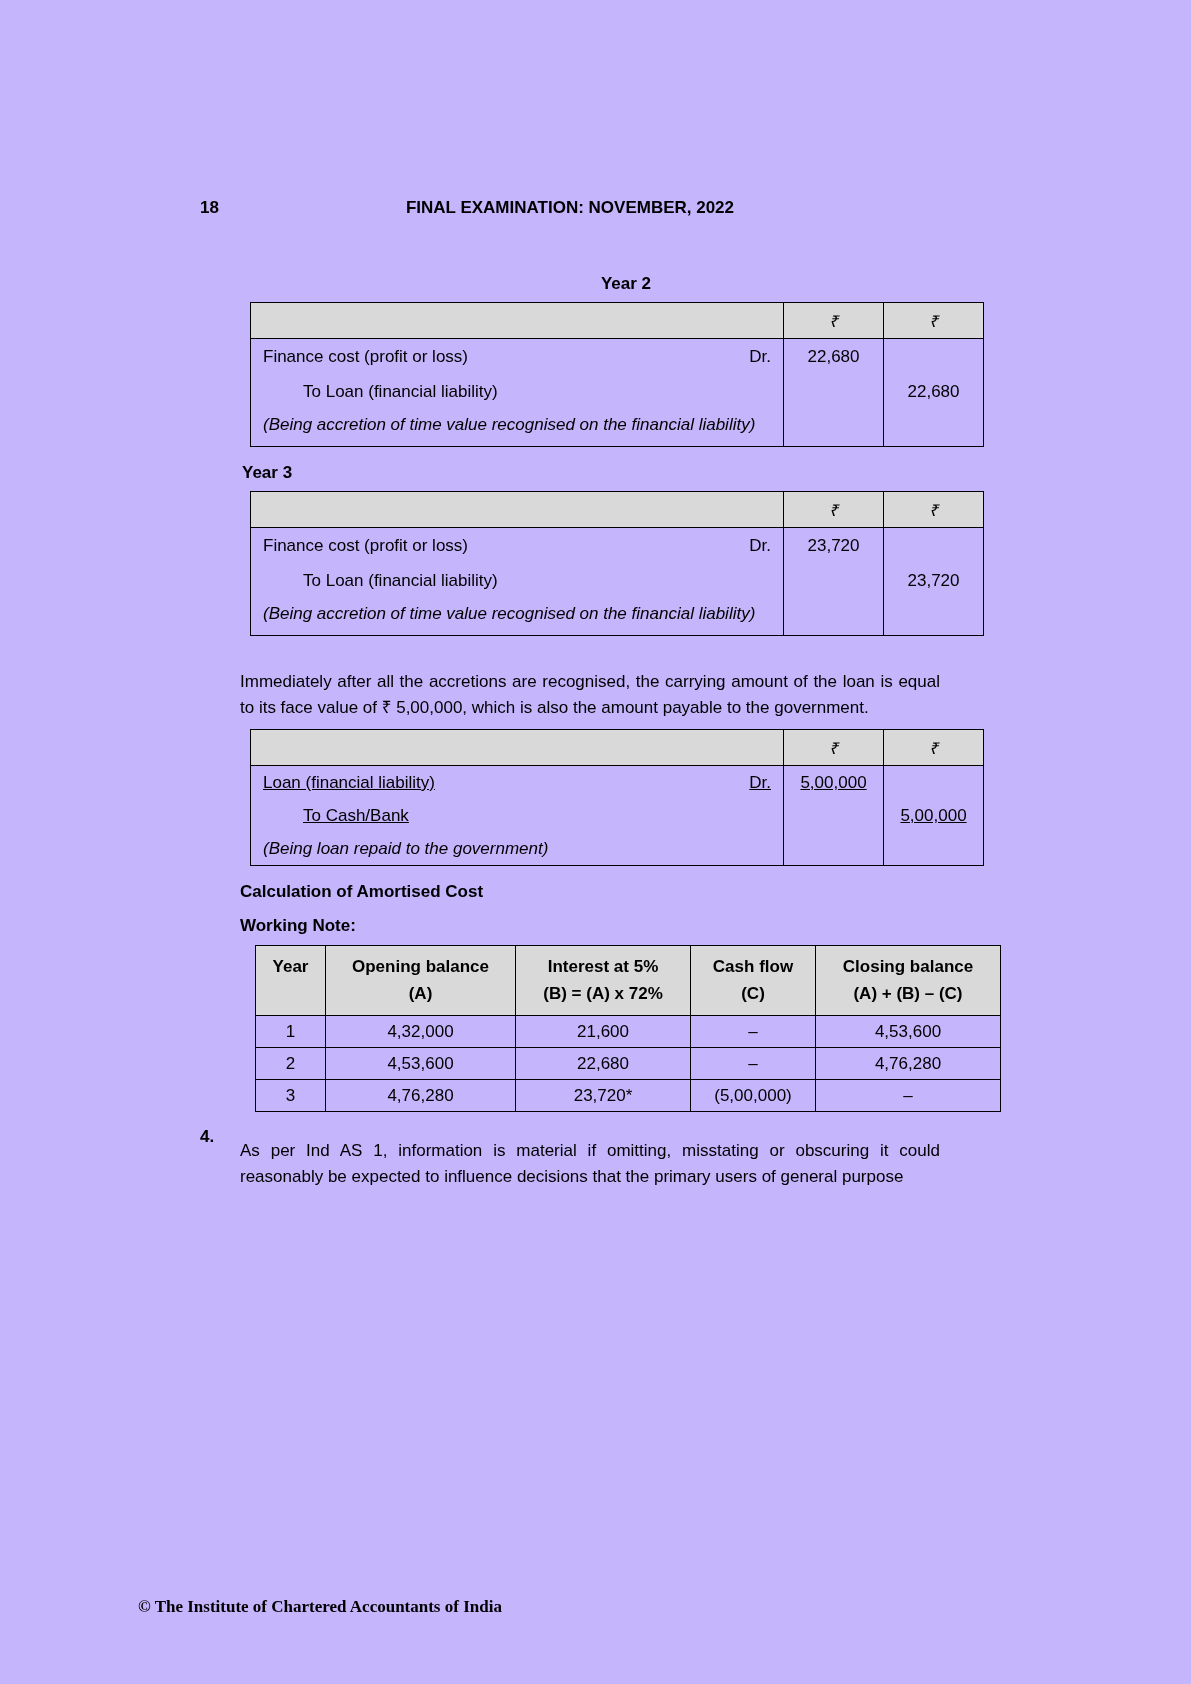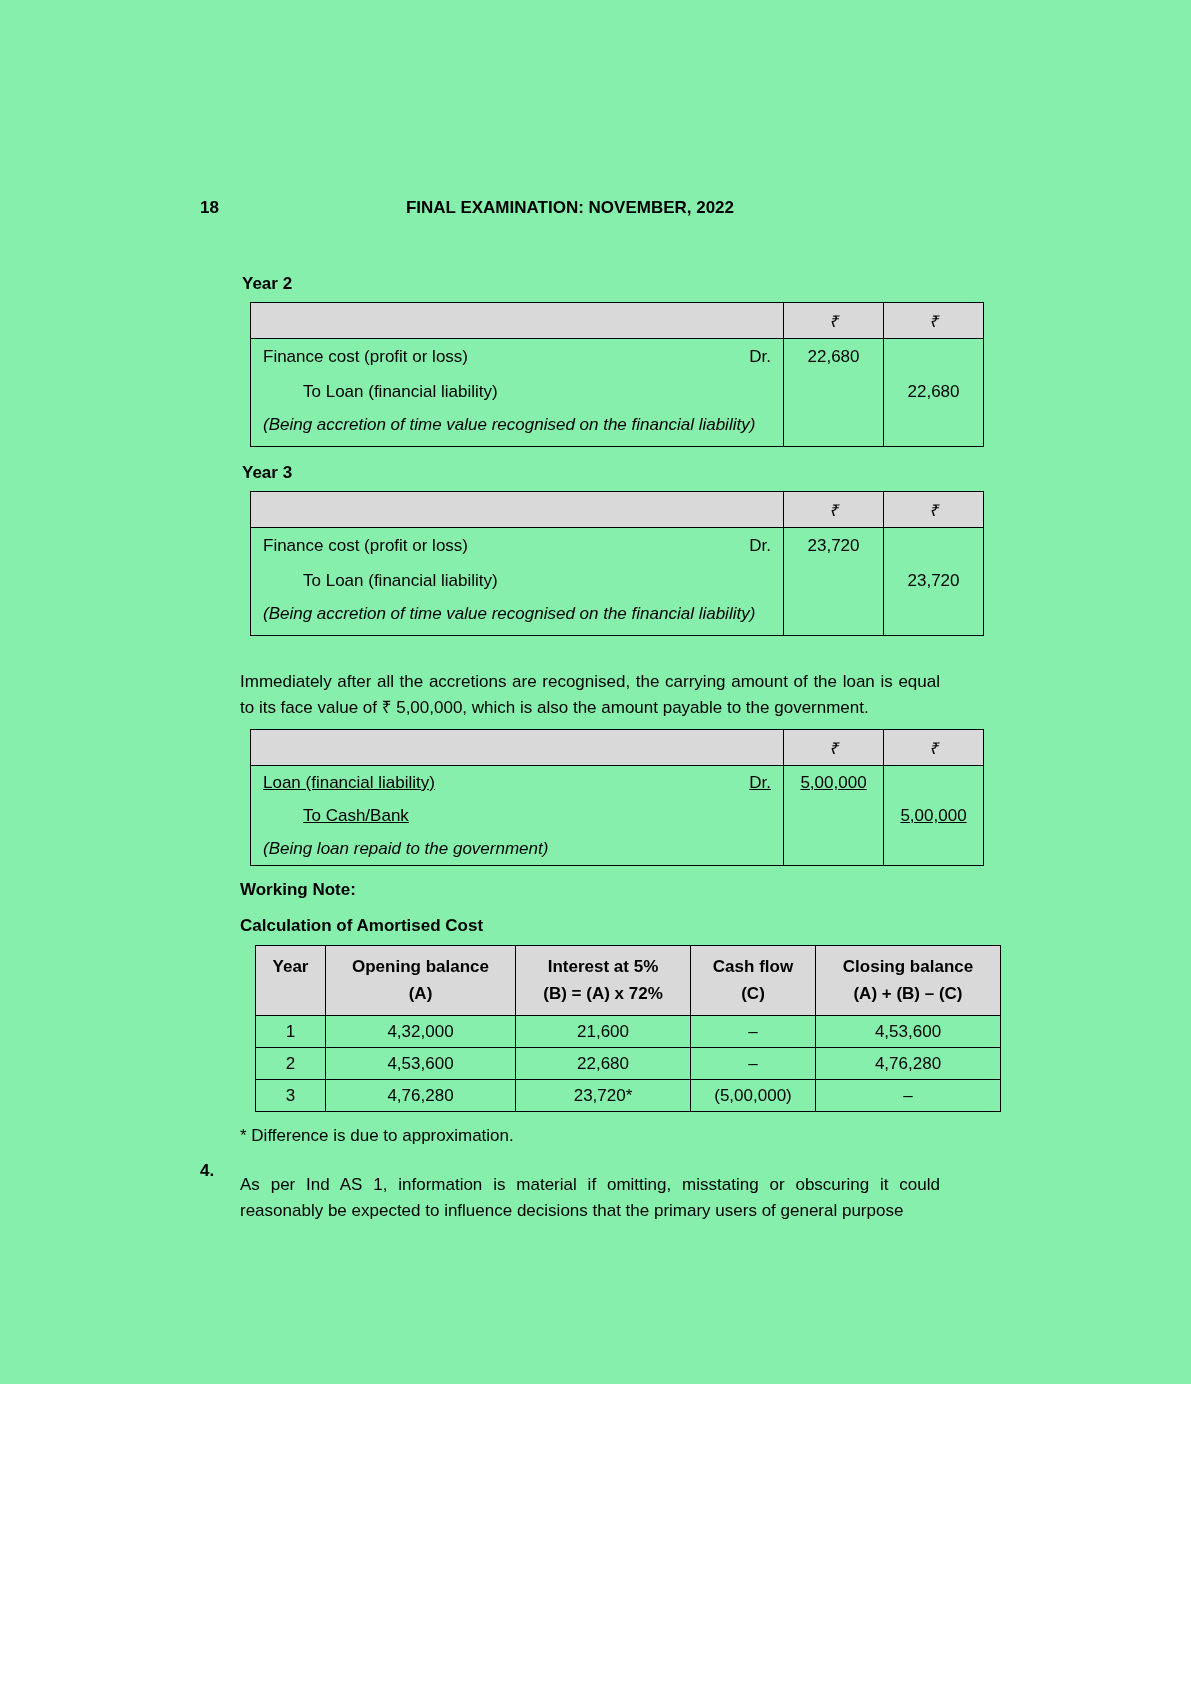--- a/index.html
+++ b/index.html
@@ -1,21 +1,21 @@
 <!DOCTYPE html>
 <html><head>
 <meta charset="utf-8">
 <style>
   * { box-sizing: border-box; margin: 0; padding: 0; }
   body { background: #ffffff; font-family: "Liberation Sans", sans-serif; color: #000; }
   .page {
     position: relative;
     width: 1191px;
-    height: 1384px;
-    background: #86efac;
+    height: 1684px;
+    background: #c4b5fd;
     overflow: hidden;
   }
   .content {
     position: absolute;
     left: 200px;
     top: 198px;
     width: 810px;
     font-size: 17px;
   }
   
@@ -27,21 +27,21 @@
   .page-num {
     position: absolute; left: 0; top: 0;
     font-weight: bold;
   }
   .page-title {
     text-align: center;
     font-weight: bold;
   }
   
   .h-bold { font-weight: bold; margin-left: 42px; }
-  .year-head { margin-top: 54px; }
+  .year-head { margin-top: 54px; text-align: center; }
   
   table.jt {
     border-collapse: collapse;
     table-layout: fixed;
     width: 733px;
     margin-left: 50px;
     margin-top: 8px;
   }
   table.jt td { border: 1.4px solid #000; vertical-align: top; }
   table.jt tr.head td { height: 36px; background: #d9d9d9; text-align: center; vertical-align: middle; }
@@ -206,22 +206,22 @@
               <div class="amtline">5,00,000</div>
             </td>
         <td class="amt">
           <div class="amtline"></div>
           <div class="amtline">5,00,000</div>
         </td>
       </tr>
     </tbody>
       </table>
 
+    <div class="h-bold wn-sub" style="margin-left:40px">Calculation of Amortised Cost</div>
     <div class="h-bold wn-head" style="margin-left:40px">Working Note:</div>
-    <div class="h-bold wn-sub" style="margin-left:40px">Calculation of Amortised Cost</div>
 
     <table class="wn">
       <colgroup>
         <col style="width:70px">
           <col style="width:190px">
           <col style="width:175px">
           <col style="width:125px">
           <col style="width:185px">
       </colgroup>
       <tbody>
@@ -264,21 +264,20 @@
       <tr>
         <td>3</td>
         <td>4,76,280</td>
         <td>23,720*</td>
         <td>(5,00,000)</td>
         <td>–</td>
       </tr>
     </tbody>
       </table>
 
-    <div class="footnote">* Difference is due to approximation.</div>
 
     <div class="item4">
       <div class="num">4.</div>
       <div class="paras">
         <div class="para p2" style="margin-left:0">As per Ind AS 1, information is material if omitting, misstating or obscuring it could reasonably be expected to influence decisions that the primary users of general purpose</div>
       </div>
     </div>
 
   </div>
 

